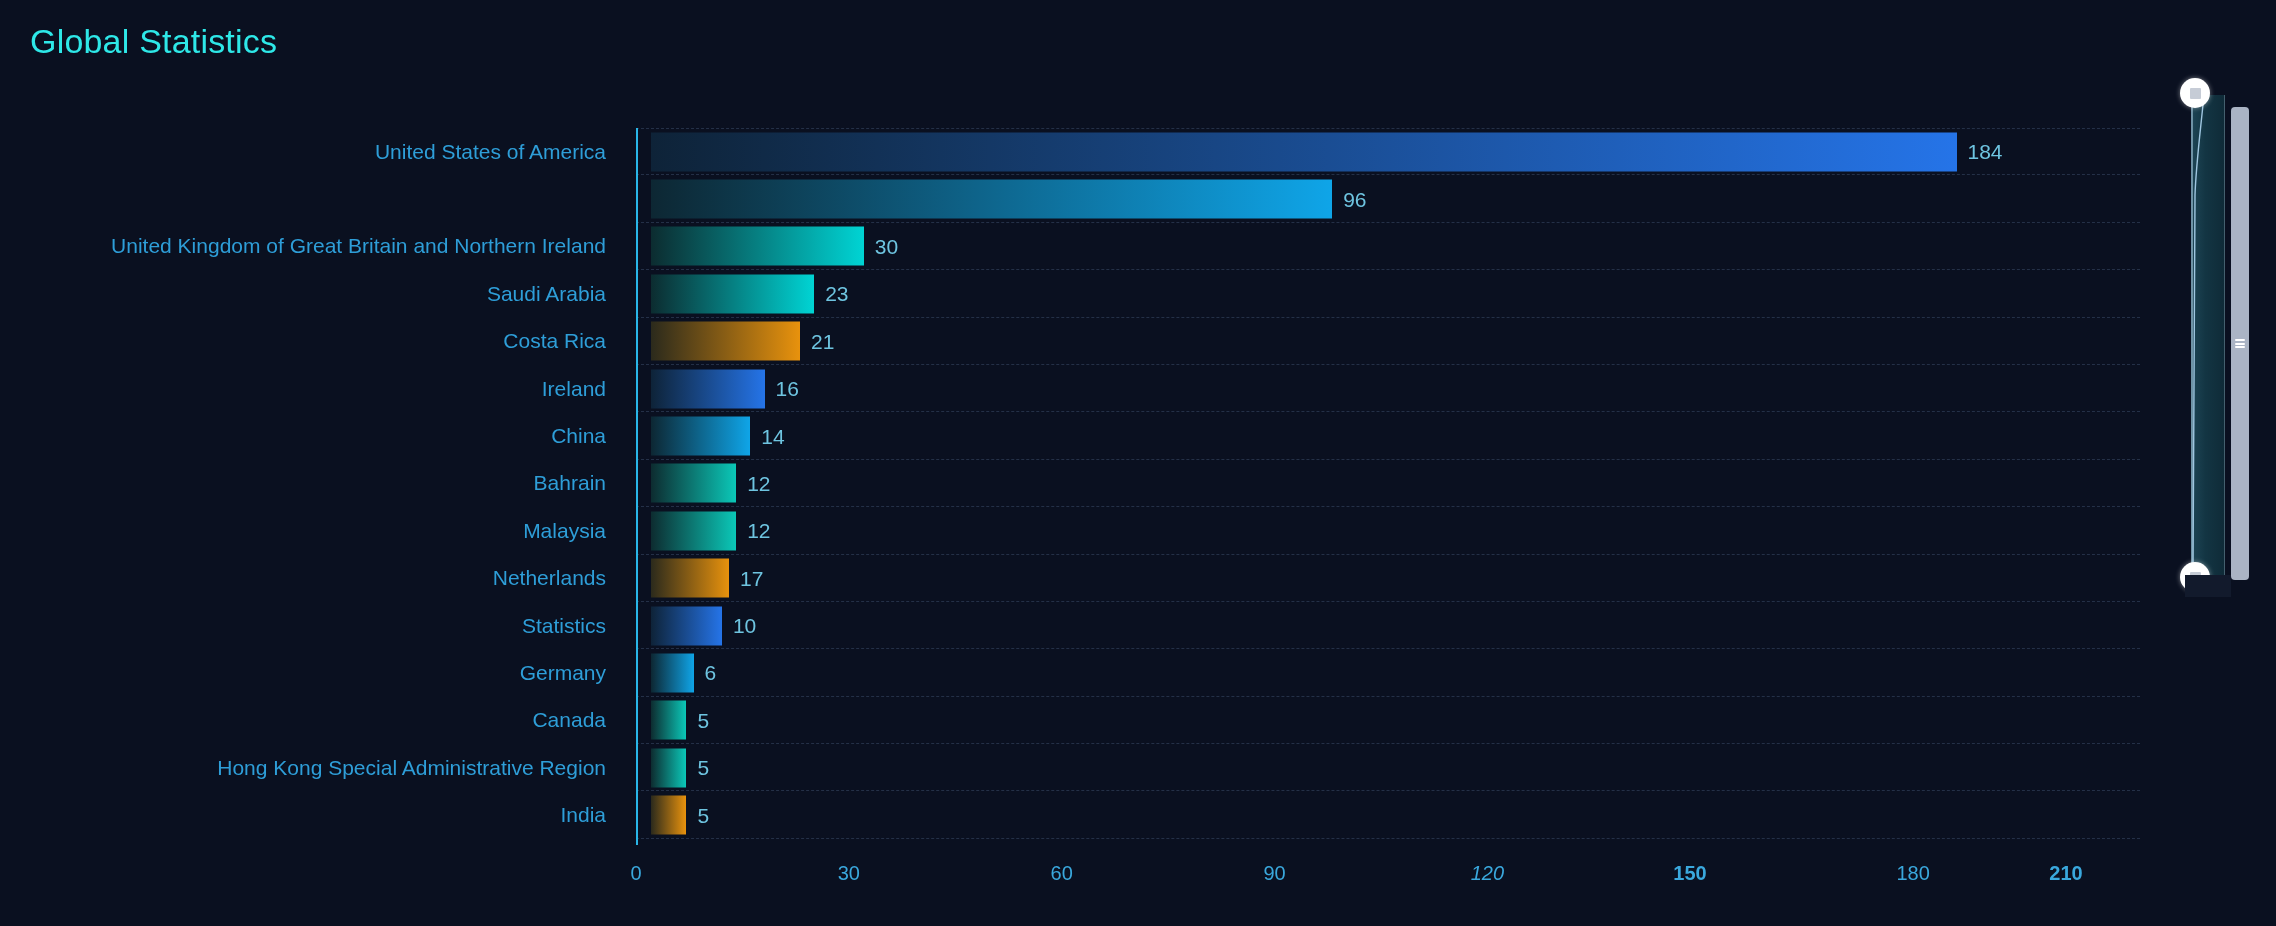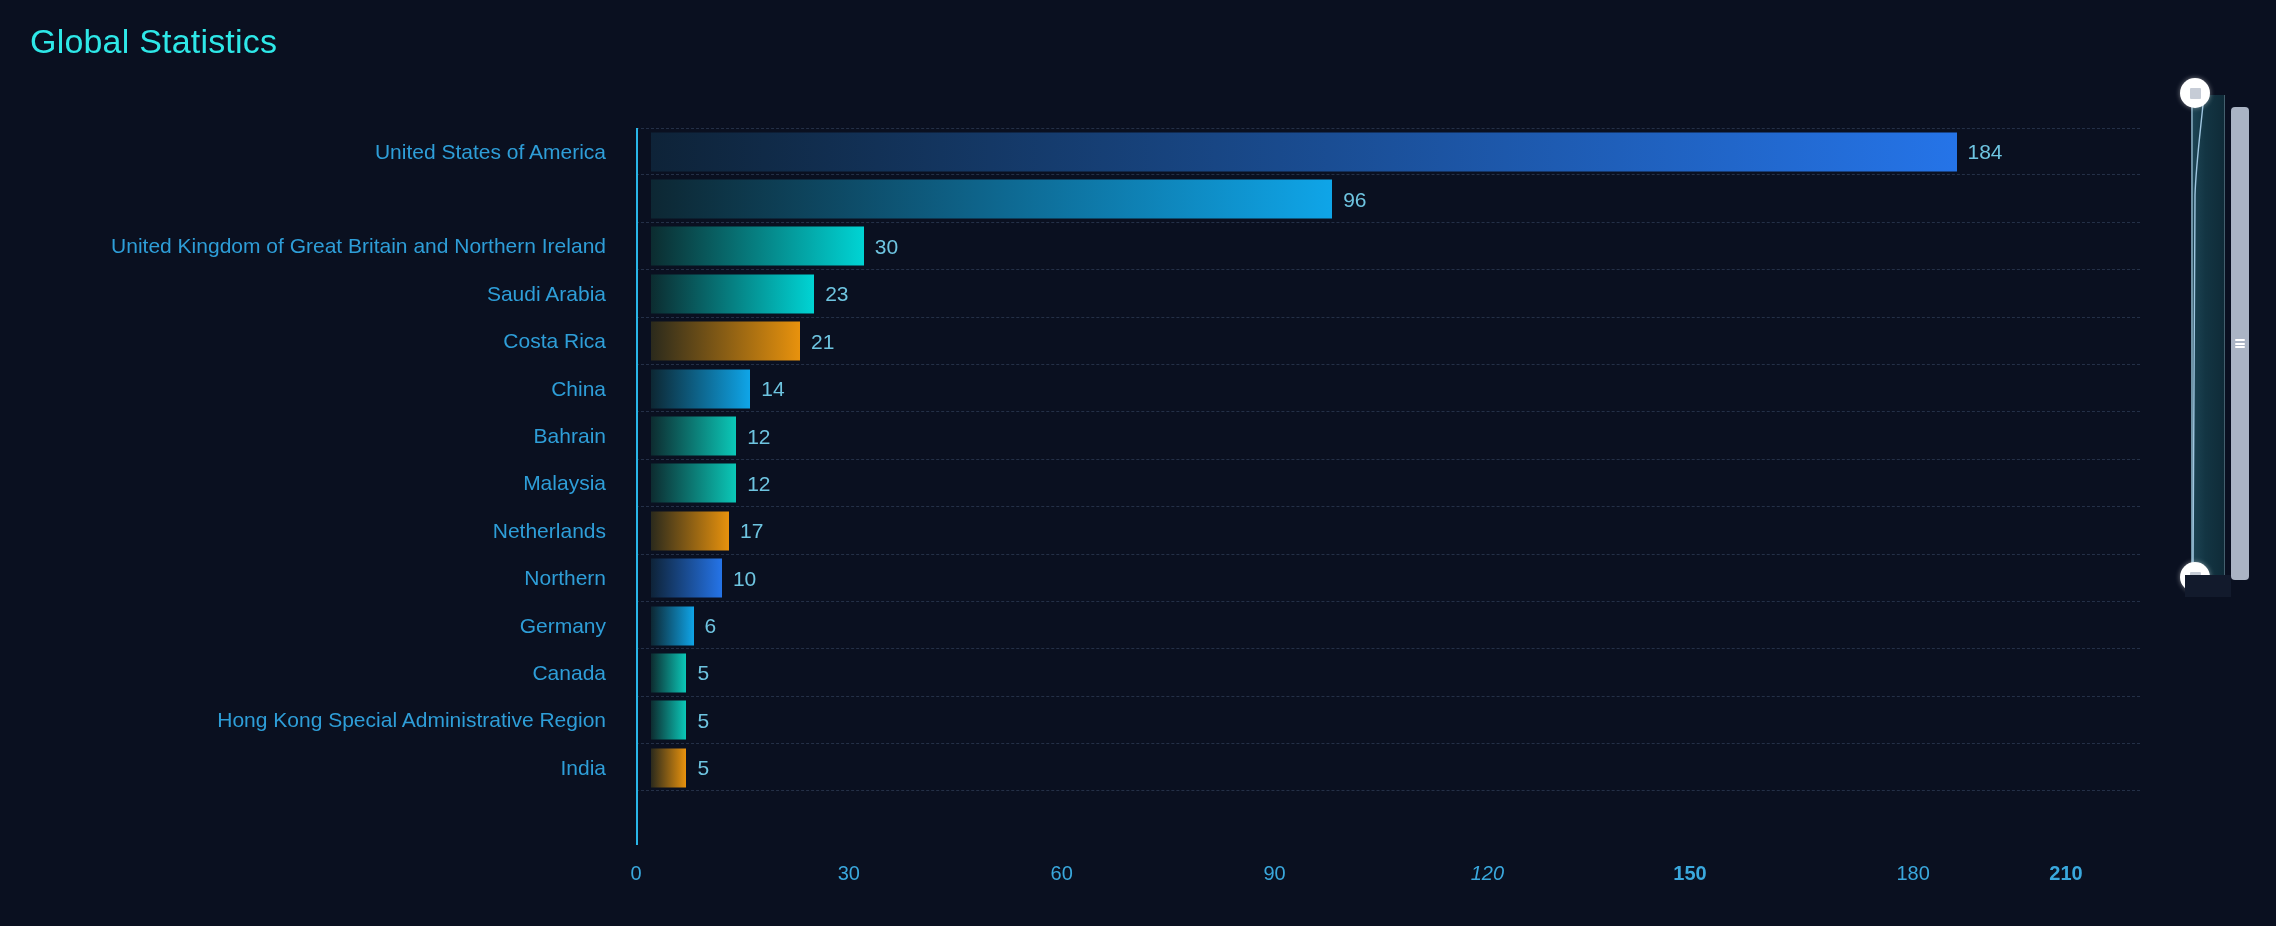--- a/index.html
+++ b/index.html
@@ -263,20 +263,28 @@
       <div class="bar-row">
         <div class="gridline"></div>
         <div class="cat-label">Costa Rica</div>
         <div class="bar-wrap">
           <div class="bar" style="width: 149px; background: linear-gradient(to right, rgb(43, 42, 28) 0%, rgb(232, 146, 13) 100%);"></div>
           <div class="bar-value">21</div>
         </div>
       </div>
       <div class="bar-row">
         <div class="gridline"></div>
+        <div class="cat-label">Ireland</div>
+        <div class="bar-wrap">
+          <div class="bar" style="width: 113.524px; background: linear-gradient(to right, rgb(14, 35, 56) 0%, rgb(37, 116, 232) 100%);"></div>
+          <div class="bar-value">16</div>
+        </div>
+      </div>
+      <div class="bar-row">
+        <div class="gridline"></div>
         <div class="cat-label">China</div>
         <div class="bar-wrap">
           <div class="bar" style="width: 99.3333px; background: linear-gradient(to right, rgb(13, 39, 51) 0%, rgb(15, 165, 232) 100%);"></div>
           <div class="bar-value">14</div>
         </div>
       </div>
       <div class="bar-row">
         <div class="gridline"></div>
         <div class="cat-label">Bahrain</div>
         <div class="bar-wrap">
@@ -295,21 +303,21 @@
       <div class="bar-row">
         <div class="gridline"></div>
         <div class="cat-label">Netherlands</div>
         <div class="bar-wrap">
           <div class="bar" style="width: 78.0476px; background: linear-gradient(to right, rgb(43, 42, 28) 0%, rgb(232, 146, 13) 100%);"></div>
           <div class="bar-value">17</div>
         </div>
       </div>
       <div class="bar-row">
         <div class="gridline"></div>
-        <div class="cat-label">Northern</div>
+        <div class="cat-label">Statistics</div>
         <div class="bar-wrap">
           <div class="bar" style="width: 70.9524px; background: linear-gradient(to right, rgb(14, 35, 56) 0%, rgb(37, 116, 232) 100%);"></div>
           <div class="bar-value">10</div>
         </div>
       </div>
       <div class="bar-row">
         <div class="gridline"></div>
         <div class="cat-label">Germany</div>
         <div class="bar-wrap">
           <div class="bar" style="width: 42.5714px; background: linear-gradient(to right, rgb(13, 39, 51) 0%, rgb(15, 165, 232) 100%);"></div>

